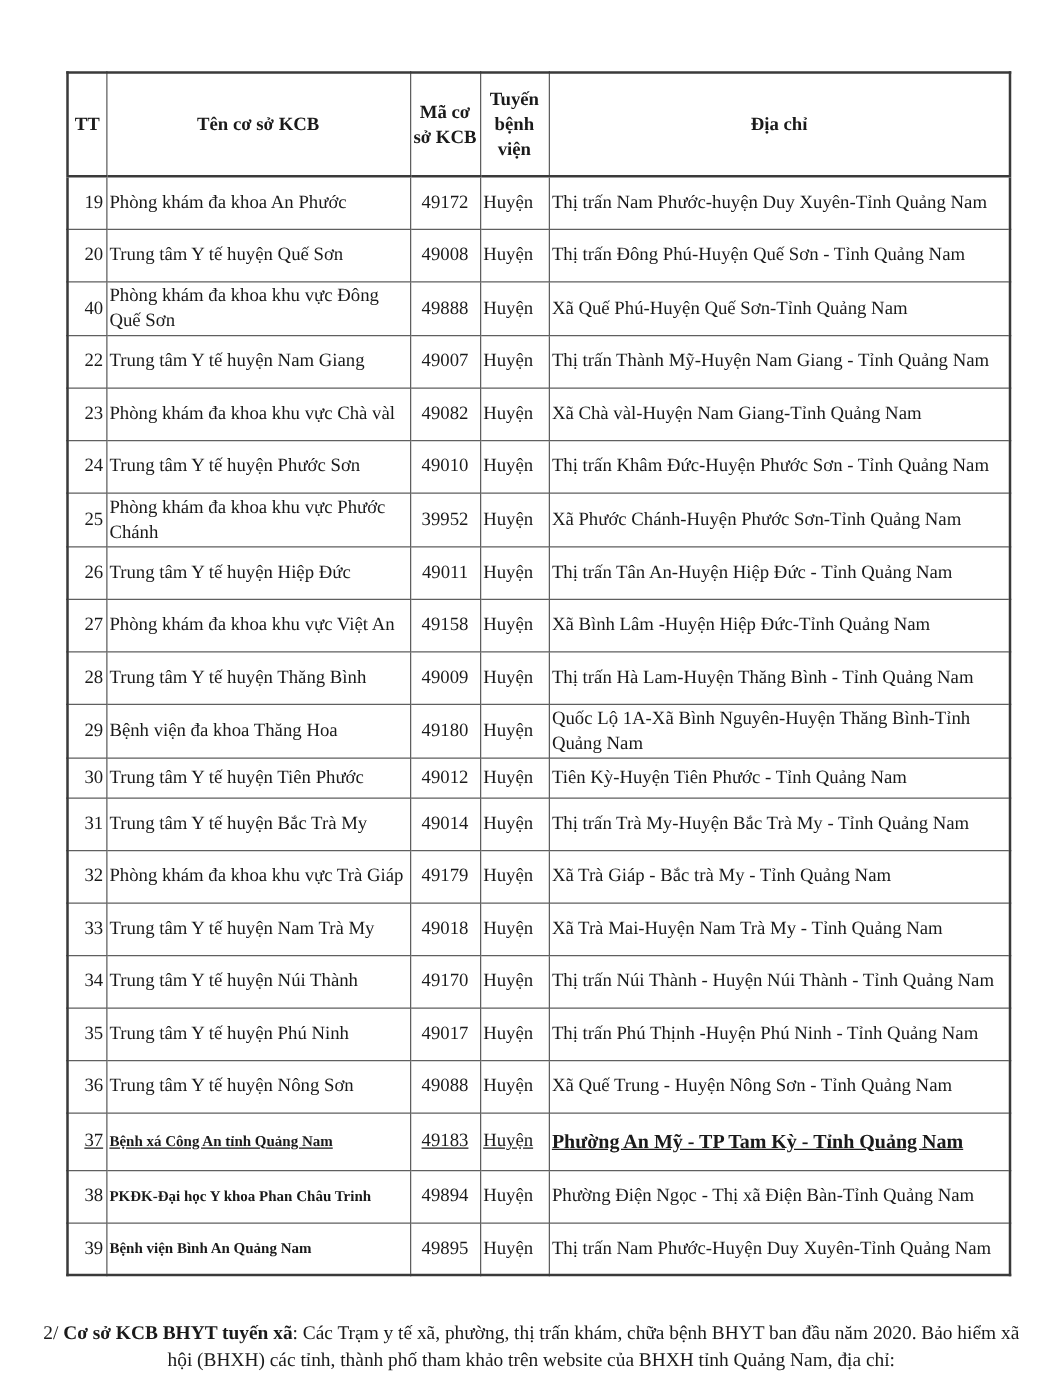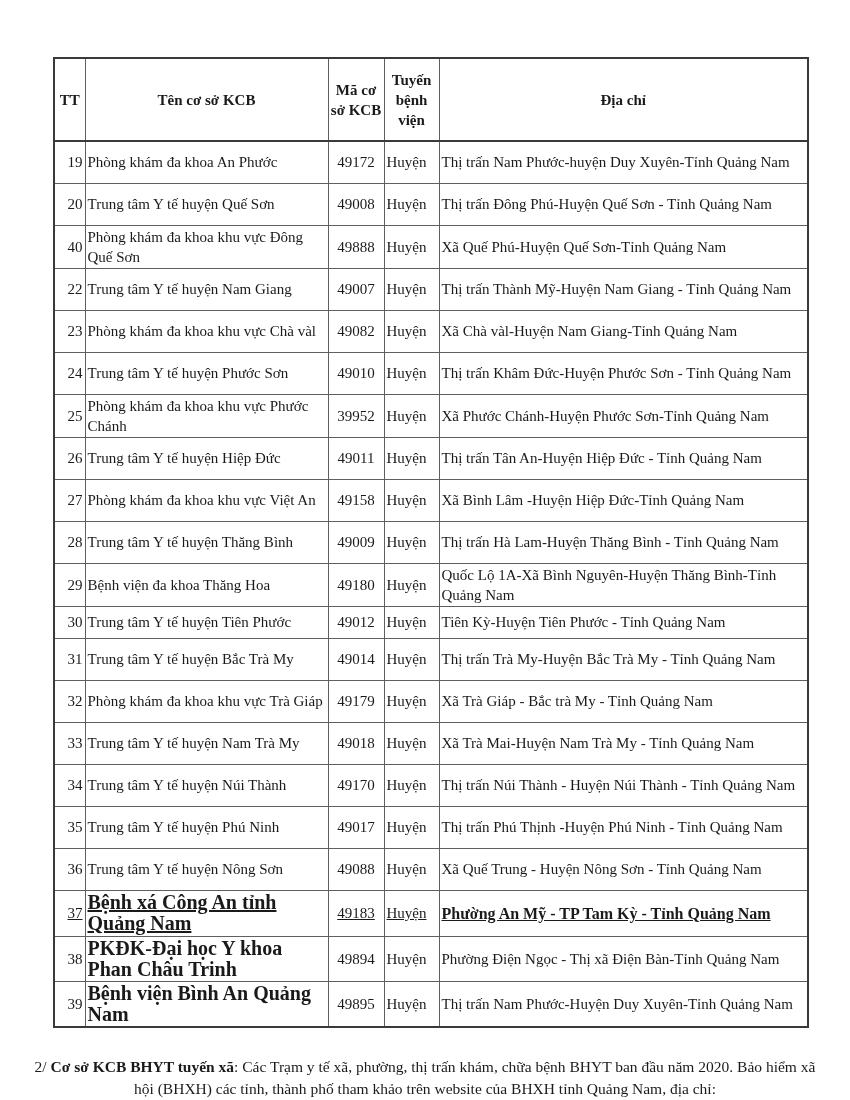--- a/index.html
+++ b/index.html
@@ -40,21 +40,21 @@
     text-align: center;
     height: 79px;
     line-height: 20px;
   }
   table.kcb tbody tr { height: 42px; }
   td.c-tt   { text-align: right;  padding-right: 3px; margin-top: 28px; }
   td.c-name { text-align: left;   padding-left: 3px;  padding-right: 2px; }
   td.c-code { text-align: center; }
   td.c-level{ text-align: left;   padding-left: 4px;  }
   td.c-addr { text-align: left;   padding-left: 5px;  padding-right: 3px; }
-  tr.bold-name td.c-name { font-weight: bold; font-size: 20px; line-height: 21px; }
+  tr.bold-name td.c-name { font-weight: bold; font-size: 12px; line-height: 21px; }
   tr.bold-addr td.c-addr { font-weight: bold; font-size: 16px; line-height: 21px; }
   .footnote {
     position: absolute;
     top: 1056px;
     left: 30px;
     width: 790px;
     text-align: center;
     font-size: 15.5px;
     line-height: 22px;
   }

